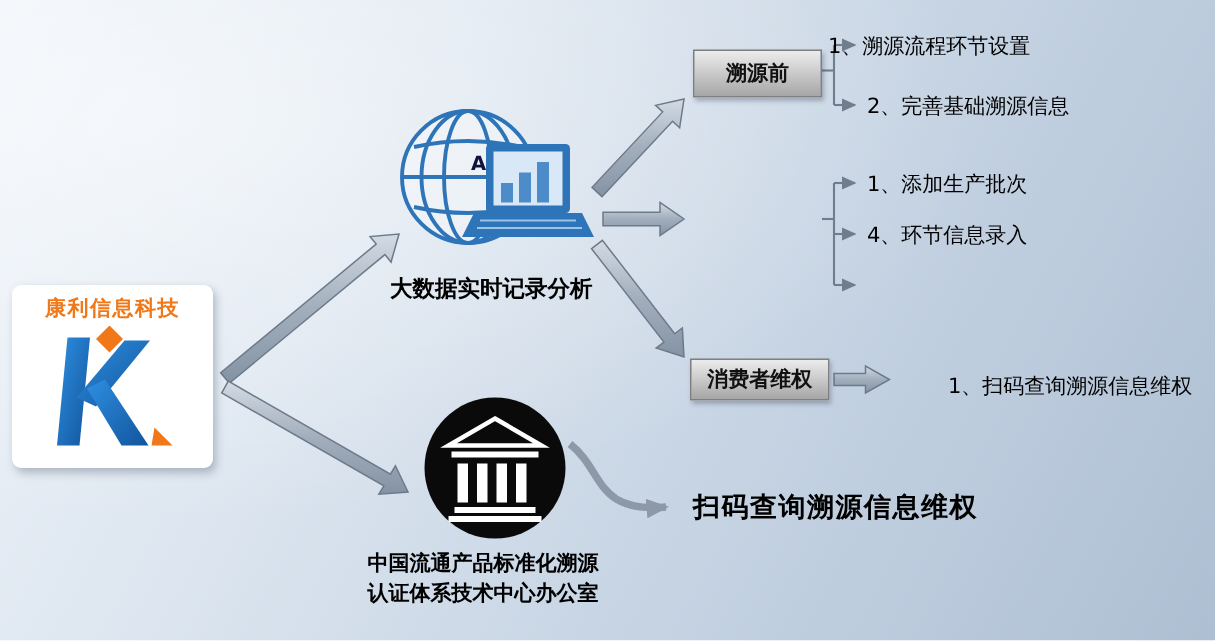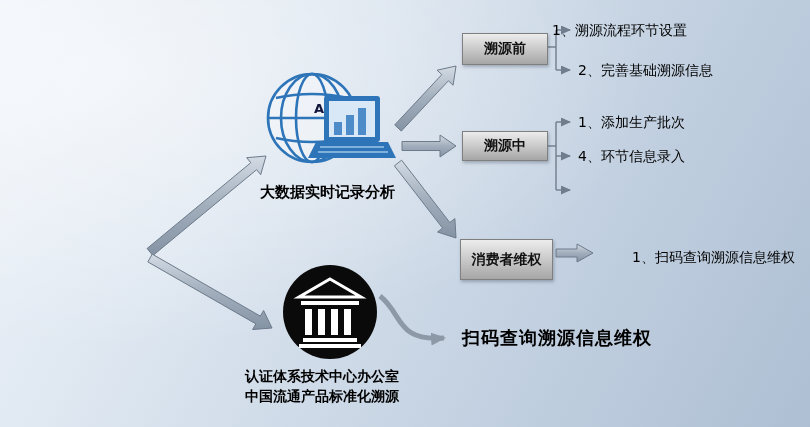--- a/index.html
+++ b/index.html
@@ -83,20 +83,36 @@
       <path d="M548,146 L556,146"></path>
       <path d="M556,122 L556,190"></path>
       <path d="M556,122 L570,122" marker-end="url(#smallHead)"></path>
       <path d="M556,156 L570,156" marker-end="url(#smallHead)"></path>
       <path d="M556,190 L570,190" marker-end="url(#smallHead)"></path>
     </g>
 
     <path d="M380,296 C403,314 396,342 444,338" stroke="#8d99a6" stroke-width="5" fill="none" marker-end="url(#curveHead)"></path>
   </svg>
 
+  <div class="logo-card">
+    <div class="logo-text">康利信息科技</div>
+    <svg width="120" height="86" viewBox="0 0 120 86" style="display:block;margin:2px auto 0">
+      <defs>
+        <linearGradient id="kblue" x1="0" y1="0" x2="1" y2="1">
+          <stop offset="0" stop-color="#2e8fe0"></stop>
+          <stop offset="1" stop-color="#12549d"></stop>
+        </linearGradient>
+      </defs>
+      <polygon points="30,8 45,8 38,80 23,80" fill="url(#kblue)"></polygon>
+      <polygon points="36,48 68,10 85,10 49,54" fill="url(#kblue)"></polygon>
+      <polygon points="43,42 66,80 84,80 55,36" fill="url(#kblue)"></polygon>
+      <polygon points="58,0 67,9 58,18 49,9" fill="#f07818"></polygon>
+      <polygon points="88,68 100,80 86,80" fill="#f07818"></polygon>
+    </svg>
+  </div>
 
   <svg class="layer" style="left:262px;top:68px" width="140" height="105" viewBox="0 0 140 105">
     <g stroke="#2d74b8" stroke-width="2.6" fill="none">
       <circle cx="50" cy="50" r="44" fill="rgba(255,255,255,0.35)"></circle>
       <ellipse cx="50" cy="50" rx="16" ry="44"></ellipse>
       <ellipse cx="50" cy="50" rx="31" ry="44"></ellipse>
       <path d="M14,30 Q50,22 86,30"></path>
       <path d="M6,50 L94,50"></path>
       <path d="M14,70 Q50,78 86,70"></path>
     </g>
@@ -120,33 +136,30 @@
     <rect x="19" y="37" width="58" height="4" fill="#ffffff"></rect>
     <rect x="23" y="45" width="7" height="26" fill="#ffffff"></rect>
     <rect x="36" y="45" width="7" height="26" fill="#ffffff"></rect>
     <rect x="49" y="45" width="7" height="26" fill="#ffffff"></rect>
     <rect x="62" y="45" width="7" height="26" fill="#ffffff"></rect>
     <rect x="21" y="74" width="54" height="4" fill="#ffffff"></rect>
     <rect x="17" y="80" width="62" height="4" fill="#ffffff"></rect>
   </svg>
 
   <div class="cert-label">
+    <div>中国流通产品标准化溯源</div>
     <div>认证体系技术中心办公室</div>
-    <div>中国流通产品标准化溯源</div>
   </div>
 
   <div class="platform-label">扫码查询溯源信息维权</div>
 
   <div class="stage-box" style="left:462px;top:33px;width:86px;height:32px">
     <span>溯源前</span>
   </div>
-  <div class="stage-box" style="left:462px;top:131px;width:86px;height:30px">
-    <span>溯源中</span>
-  </div>
-  <div class="stage-box" style="left:460px;top:239px;width:93px;height:41px">
+  <div class="stage-box" style="left:460px;top:239px;width:93px;height:28px">
     <span>消费者维权</span>
   </div>
 
   <div class="item" style="left:552px;top:22px">1、溯源流程环节设置</div>
   <div class="item" style="left:578px;top:62px">2、完善基础溯源信息</div>
   <div class="item" style="left:578px;top:114px">1、添加生产批次</div>
   <div class="item" style="left:578px;top:148px">4、环节信息录入</div>
   <div class="item" style="left:632px;top:249px">1、扫码查询溯源信息维权</div>
 
 </div>

